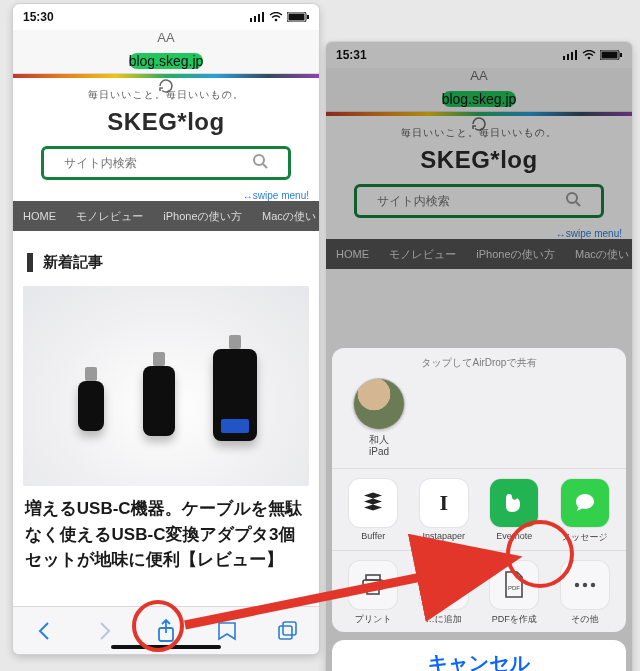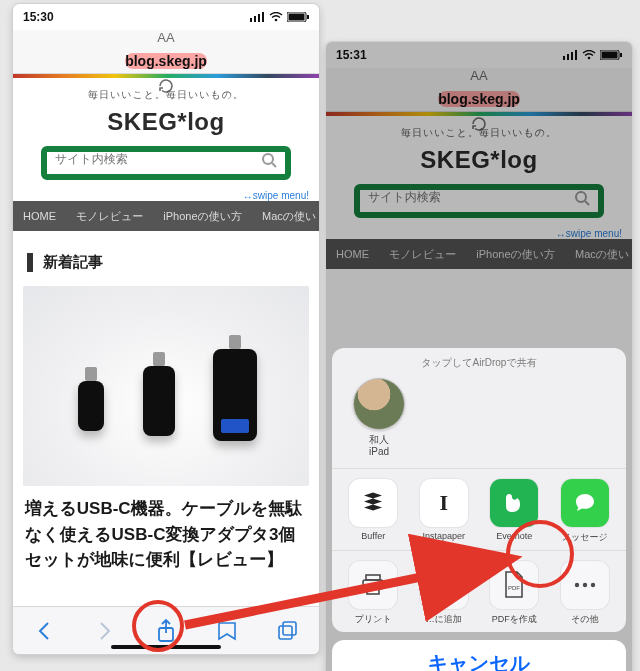--- a/index.html
+++ b/index.html
@@ -10,32 +10,32 @@
   .phone.right { left: 326px; margin-top: 38px; }
 
   
   .status { height: 26px; display:flex; align-items:center; justify-content:space-between; padding: 0 10px; font-size: 12px; font-weight: 600; color:#111; }
   .status .right-ico { display:flex; gap:4px; align-items:center; }
   .sig, .wifi, .batt { display:inline-block; }
   .sig svg, .wifi svg, .batt svg { display:block; }
 
   
   .addr-row { height: 44px; background:#f7f7f8; display:flex; align-items:center; padding:0 8px; gap:8px; border-bottom:1px solid #d9d9d9;flex-direction:column; }
-  .addr { flex:1; height:30px; background:#fca5a5; border-radius:8px; display:flex; align-items:center; justify-content:center; font-size:14px; color:#111;font-weight:bold; }
+  .addr { flex:1; height:30px; background:#22c55e; border-radius:8px; display:flex; align-items:center; justify-content:center; font-size:14px; color:#111; }
   .reload { width:22px; display:flex; justify-content:center; color:#6b6b6b; }
   .aA { width:30px; display:flex; justify-content:center; font-size:13px; color:#6b6b6b; }
 
   
   .rainbow { height:4px; background: linear-gradient(90deg,#c0392b,#e67e22,#f1c40f,#27ae60,#2d9cdb,#34495e,#8e44ad); }
 
   
   .bloghead { text-align:center; padding:10px 8px 6px; }
   .tagline { font-size:10px; color:#555; letter-spacing:1px; }
   .logo { margin-top:6px; font-size:24px; font-weight:700; color:#2b2b2b; letter-spacing:.5px; }
-  .search { margin:10px auto 2px; width:250px; height:34px; border:6px solid #15803d; border-radius:6px; display:flex; align-items:flex-start; padding:0 8px; }
+  .search { margin:10px auto 2px; width:250px; height:34px; border:3px solid #15803d; border-radius:6px; display:flex; align-items:center; padding:0 20px; }
   .search input { flex:1; border:0; outline:0; font-size:12px; color:#999; background:transparent; }
   .search-ico { color:#888; }
   .swipe { text-align:right; font-size:10px; color:#2b7fd9; padding-right:10px; margin-top:2px; }
 
   
   .navbar { background:#555; color:#ddd; height:30px; display:flex; align-items:center; font-size:11px; overflow:hidden; white-space:nowrap; }
   .navbar span { padding:0 10px; }
 
   
   .section-title { margin:22px 14px 14px; border-left:6px solid #333; padding-left:10px; font-size:15px; font-weight:700; color:#222; }

